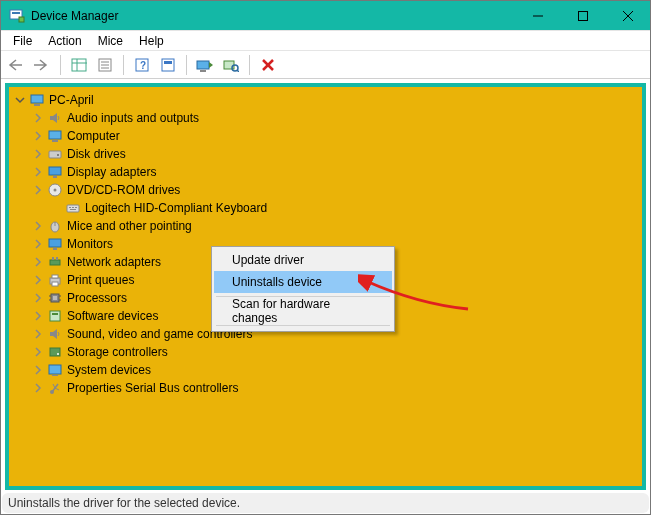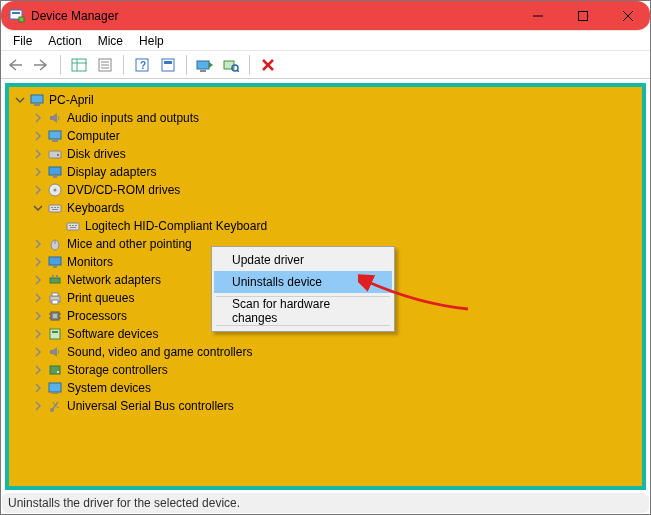--- a/index.html
+++ b/index.html
@@ -12,22 +12,21 @@
     height: 515px;
     border: 1px solid #777;
     position: relative;
     overflow: hidden;
   }
   .titlebar {
     height: 30px;
     display: flex;
     align-items: center;
     border-bottom: 1px solid #e5e5e5;
-    background: #ef4444;
-    border-radius: 13px;
+    background: #14b8a6;
   }
   .titlebar .app-icon {
     width: 16px; height: 16px;
     margin: 0 6px 0 8px;
   }
   .titlebar .title {
     flex: 1;
     font-size: 12px;
     color: #000;
   }
@@ -327,37 +326,20 @@
       <span class="dicon">
           <svg width="14" height="14">
             <circle cx="7" cy="7" r="6" fill="#e8e8e8" stroke="#888"></circle>
             <circle cx="7" cy="7" r="1.5" fill="#888"></circle>
           </svg>
         </span>
       <span class="label">DVD/CD-ROM drives</span>
     </div>
 
 
-    <div class="node" style="padding-left:22px">
-      <span class="chevron">
-          <svg width="10" height="10">
-            <path d="M1 3 L5 7 L9 3" stroke="#555" fill="none" stroke-width="1.5"></path>
-          </svg>
-        </span>
-      <span class="dicon">
-          <svg width="14" height="14">
-            <rect x="1" y="4" width="12" height="7" rx="1" fill="#ddd" stroke="#888"></rect>
-            <rect x="3" y="6" width="2" height="1" fill="#888"></rect>
-            <rect x="6" y="6" width="2" height="1" fill="#888"></rect>
-            <rect x="9" y="6" width="2" height="1" fill="#888"></rect>
-            <rect x="4" y="8" width="6" height="1" fill="#888"></rect>
-          </svg>
-        </span>
-      <span class="label">Keyboards</span>
-    </div>
 
     <div class="node" style="padding-left:40px">
       <span class="chevron"></span>
       <span class="dicon">
           <svg width="14" height="14">
             <rect x="1" y="4" width="12" height="7" rx="1" fill="#ddd" stroke="#888"></rect>
             <rect x="3" y="6" width="2" height="1" fill="#888"></rect>
             <rect x="6" y="6" width="2" height="1" fill="#888"></rect>
             <rect x="9" y="6" width="2" height="1" fill="#888"></rect>
             <rect x="4" y="8" width="6" height="1" fill="#888"></rect>
@@ -514,21 +496,21 @@
           </svg>
         </span>
       <span class="dicon">
           <svg width="14" height="14">
             <circle cx="4" cy="11" r="2" fill="#888"></circle>
             <line x1="4" y1="11" x2="10" y2="3" stroke="#888" stroke-width="1.5"></line>
             <line x1="7" y1="7" x2="11" y2="9" stroke="#888"></line>
             <line x1="7" y1="7" x2="5" y2="3" stroke="#888"></line>
           </svg>
         </span>
-      <span class="label">Universal Serial Bus controllers</span>
+      <span class="label">Properties Serial Bus controllers</span>
     </div>
   </div>
 </div>
 
 <div class="context-menu">
   <div class="citem">
     <span>Update driver</span>
   </div>
   <div class="citem hover">
     <span>Uninstalls device</span>

